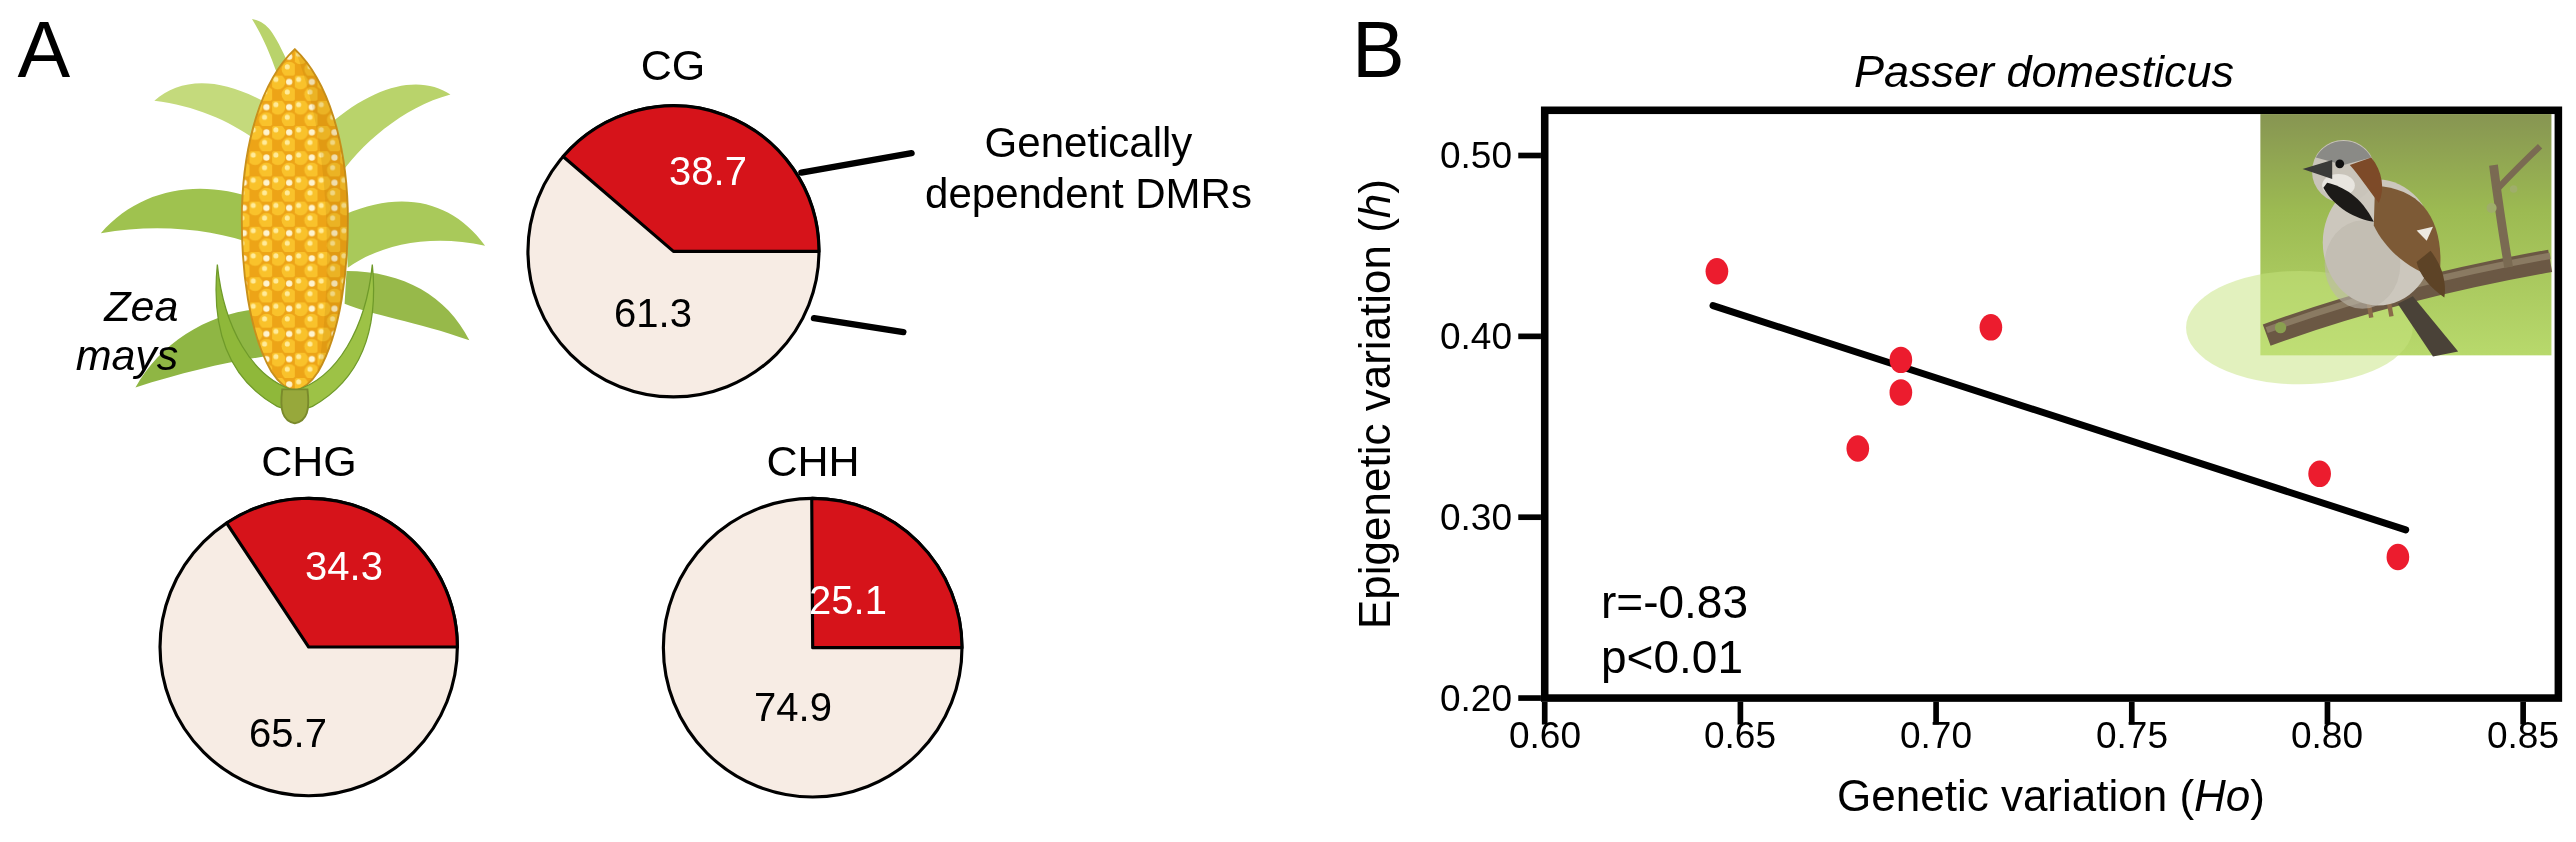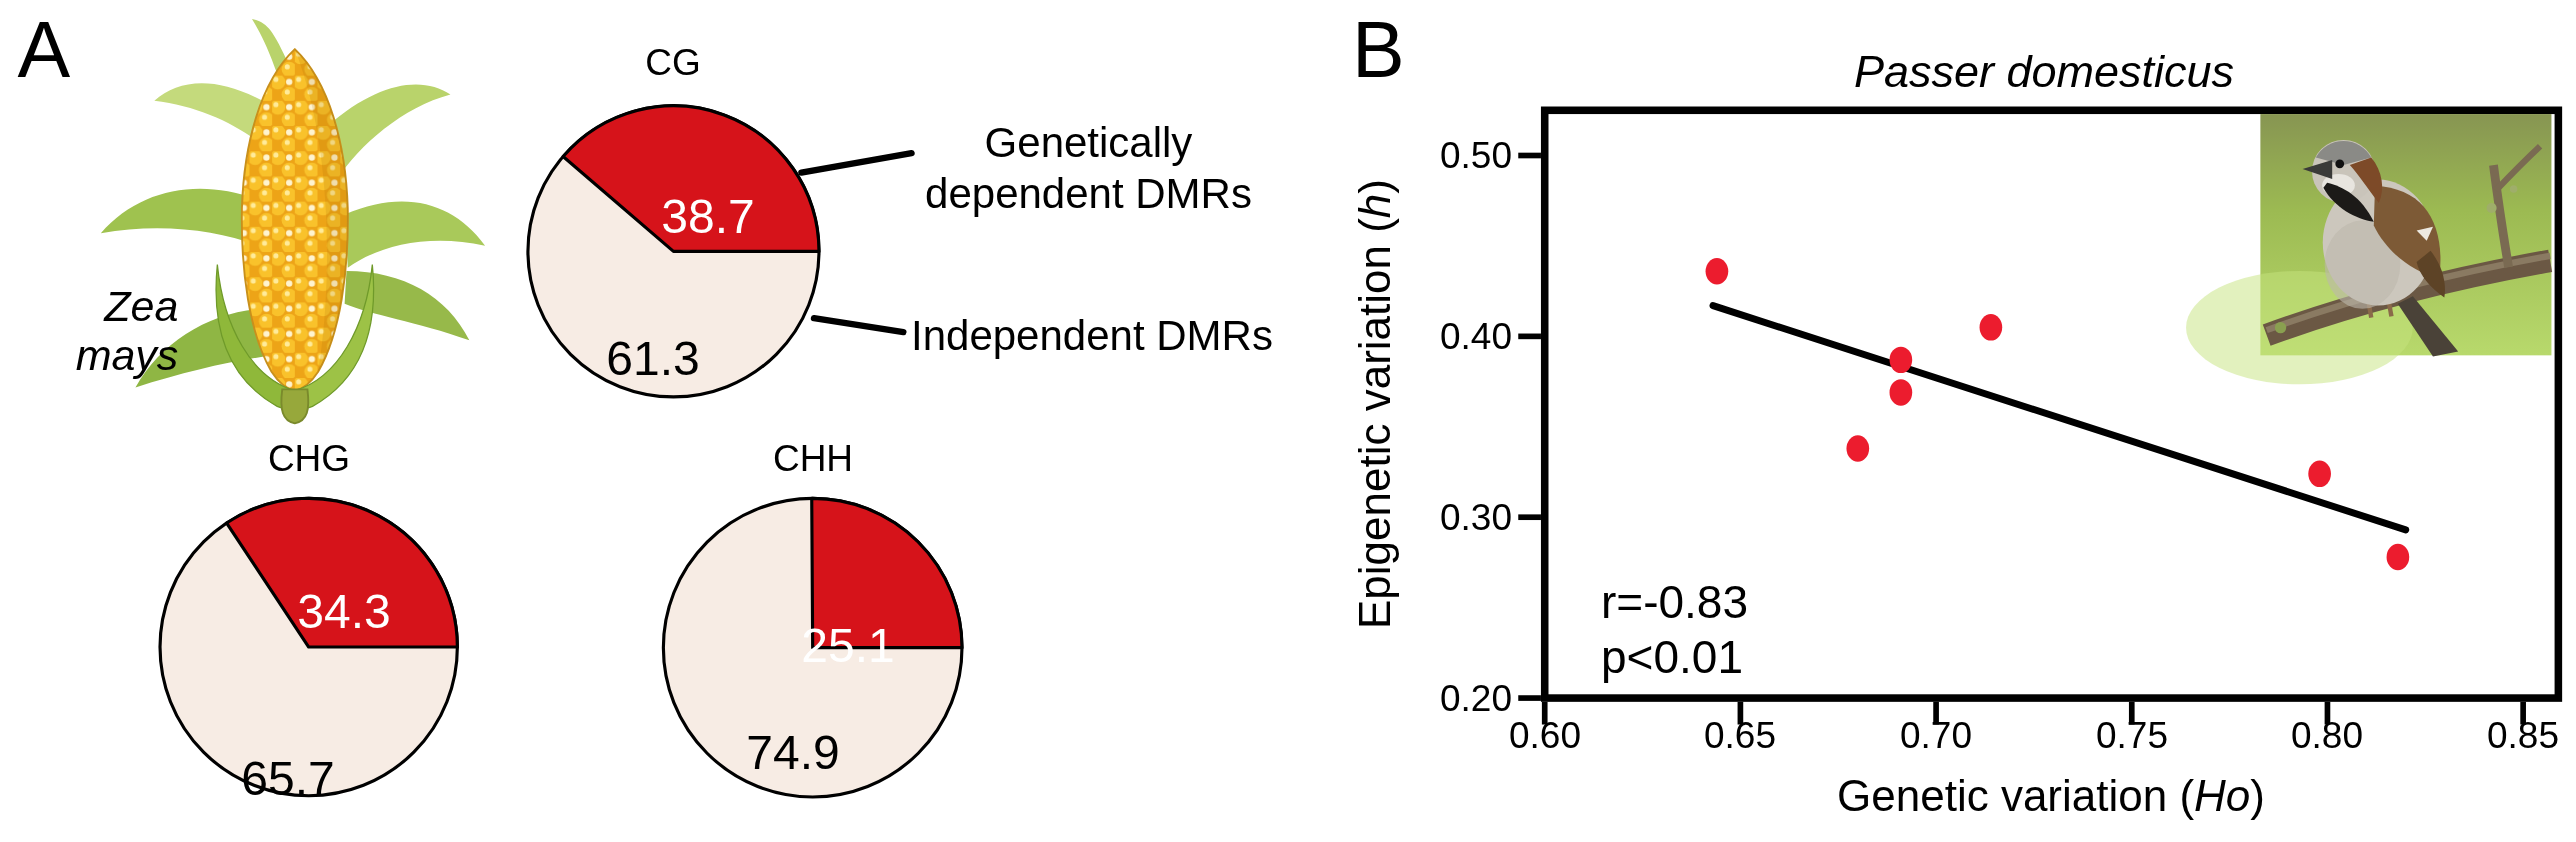--- a/index.html
+++ b/index.html
@@ -3,22 +3,22 @@
 <meta charset="utf-8">
 <style>
   html,body{margin:0;padding:0;background:#fff;}
   .fig{position:relative;width:2576px;height:843px;background:#ffffff;
        font-family:"Liberation Sans",sans-serif;color:#000;overflow:hidden;}
   .fig svg{position:absolute;left:0;top:0;}
   .abs{position:absolute;}
   .cxy{transform:translate(-50%,-50%);}
   .cx{transform:translate(-50%,0);}
   .panel-letter{font-size:79px;line-height:1;}
-  .pie-title{font-size:37px;line-height:1;white-space:nowrap;}
-  .pie-value{font-size:48px;line-height:1;white-space:nowrap;margin-top:46px;}
+  .pie-title{font-size:43px;line-height:1;white-space:nowrap;}
+  .pie-value{font-size:40px;line-height:1;white-space:nowrap;}
   .pie-value.red{color:#ffffff;}
   .species{font-size:43px;font-style:italic;line-height:1.15;text-align:right;white-space:pre-line;}
   .dmr{font-size:42px;line-height:1.22;white-space:pre-line;}
   .dmr.center{text-align:center;}
   .plot-title{font-size:45px;font-style:italic;line-height:1;white-space:nowrap;}
   .axis-title{font-size:44px;line-height:1;white-space:nowrap;}
   .ylab{transform:translate(-50%,-50%) rotate(-90deg);}
   .annot{font-size:46px;line-height:1.2;white-space:nowrap;}
   .tick{position:absolute;font-size:37px;line-height:1;white-space:nowrap;}
   .xtick{transform:translate(-50%,0);}
@@ -141,21 +141,20 @@
   <div class="abs pie-title cx" style="left:309px;top:440px;">CHG</div>
   <div class="abs pie-value red cxy" style="left:344px;top:566px;">34.3</div>
   <div class="abs pie-value cxy" style="left:288px;top:733px;">65.7</div>
 
   <div class="abs pie-title cx" style="left:813px;top:440px;">CHH</div>
   <div class="abs pie-value red cxy" style="left:848px;top:600px;">25.1</div>
   <div class="abs pie-value cxy" style="left:793px;top:707px;">74.9</div>
 
   <div class="abs dmr center" style="left:912px;top:117px;width:353px;">Genetically
 dependent DMRs</div>
-  <div class="abs dmr" style="left:911px;top:310px;width:403px;">Independent DMRs</div>
 
   <div class="abs panel-letter" style="left:1352px;top:10px;">B</div>
 
   <div class="abs plot-title cx" style="left:2044px;top:49px;">Passer domesticus</div>
 
   <div class="abs axis-title ylab" style="left:1375px;top:404px;"><span>Epigenetic variation (</span><i>h</i><span>)</span></div>
 
   <div class="abs axis-title cx" style="left:2051px;top:774px;"><span>Genetic variation (</span><i>Ho</i><span>)</span></div>
 
   <div class="abs annot" style="left:1601px;top:575px;">

